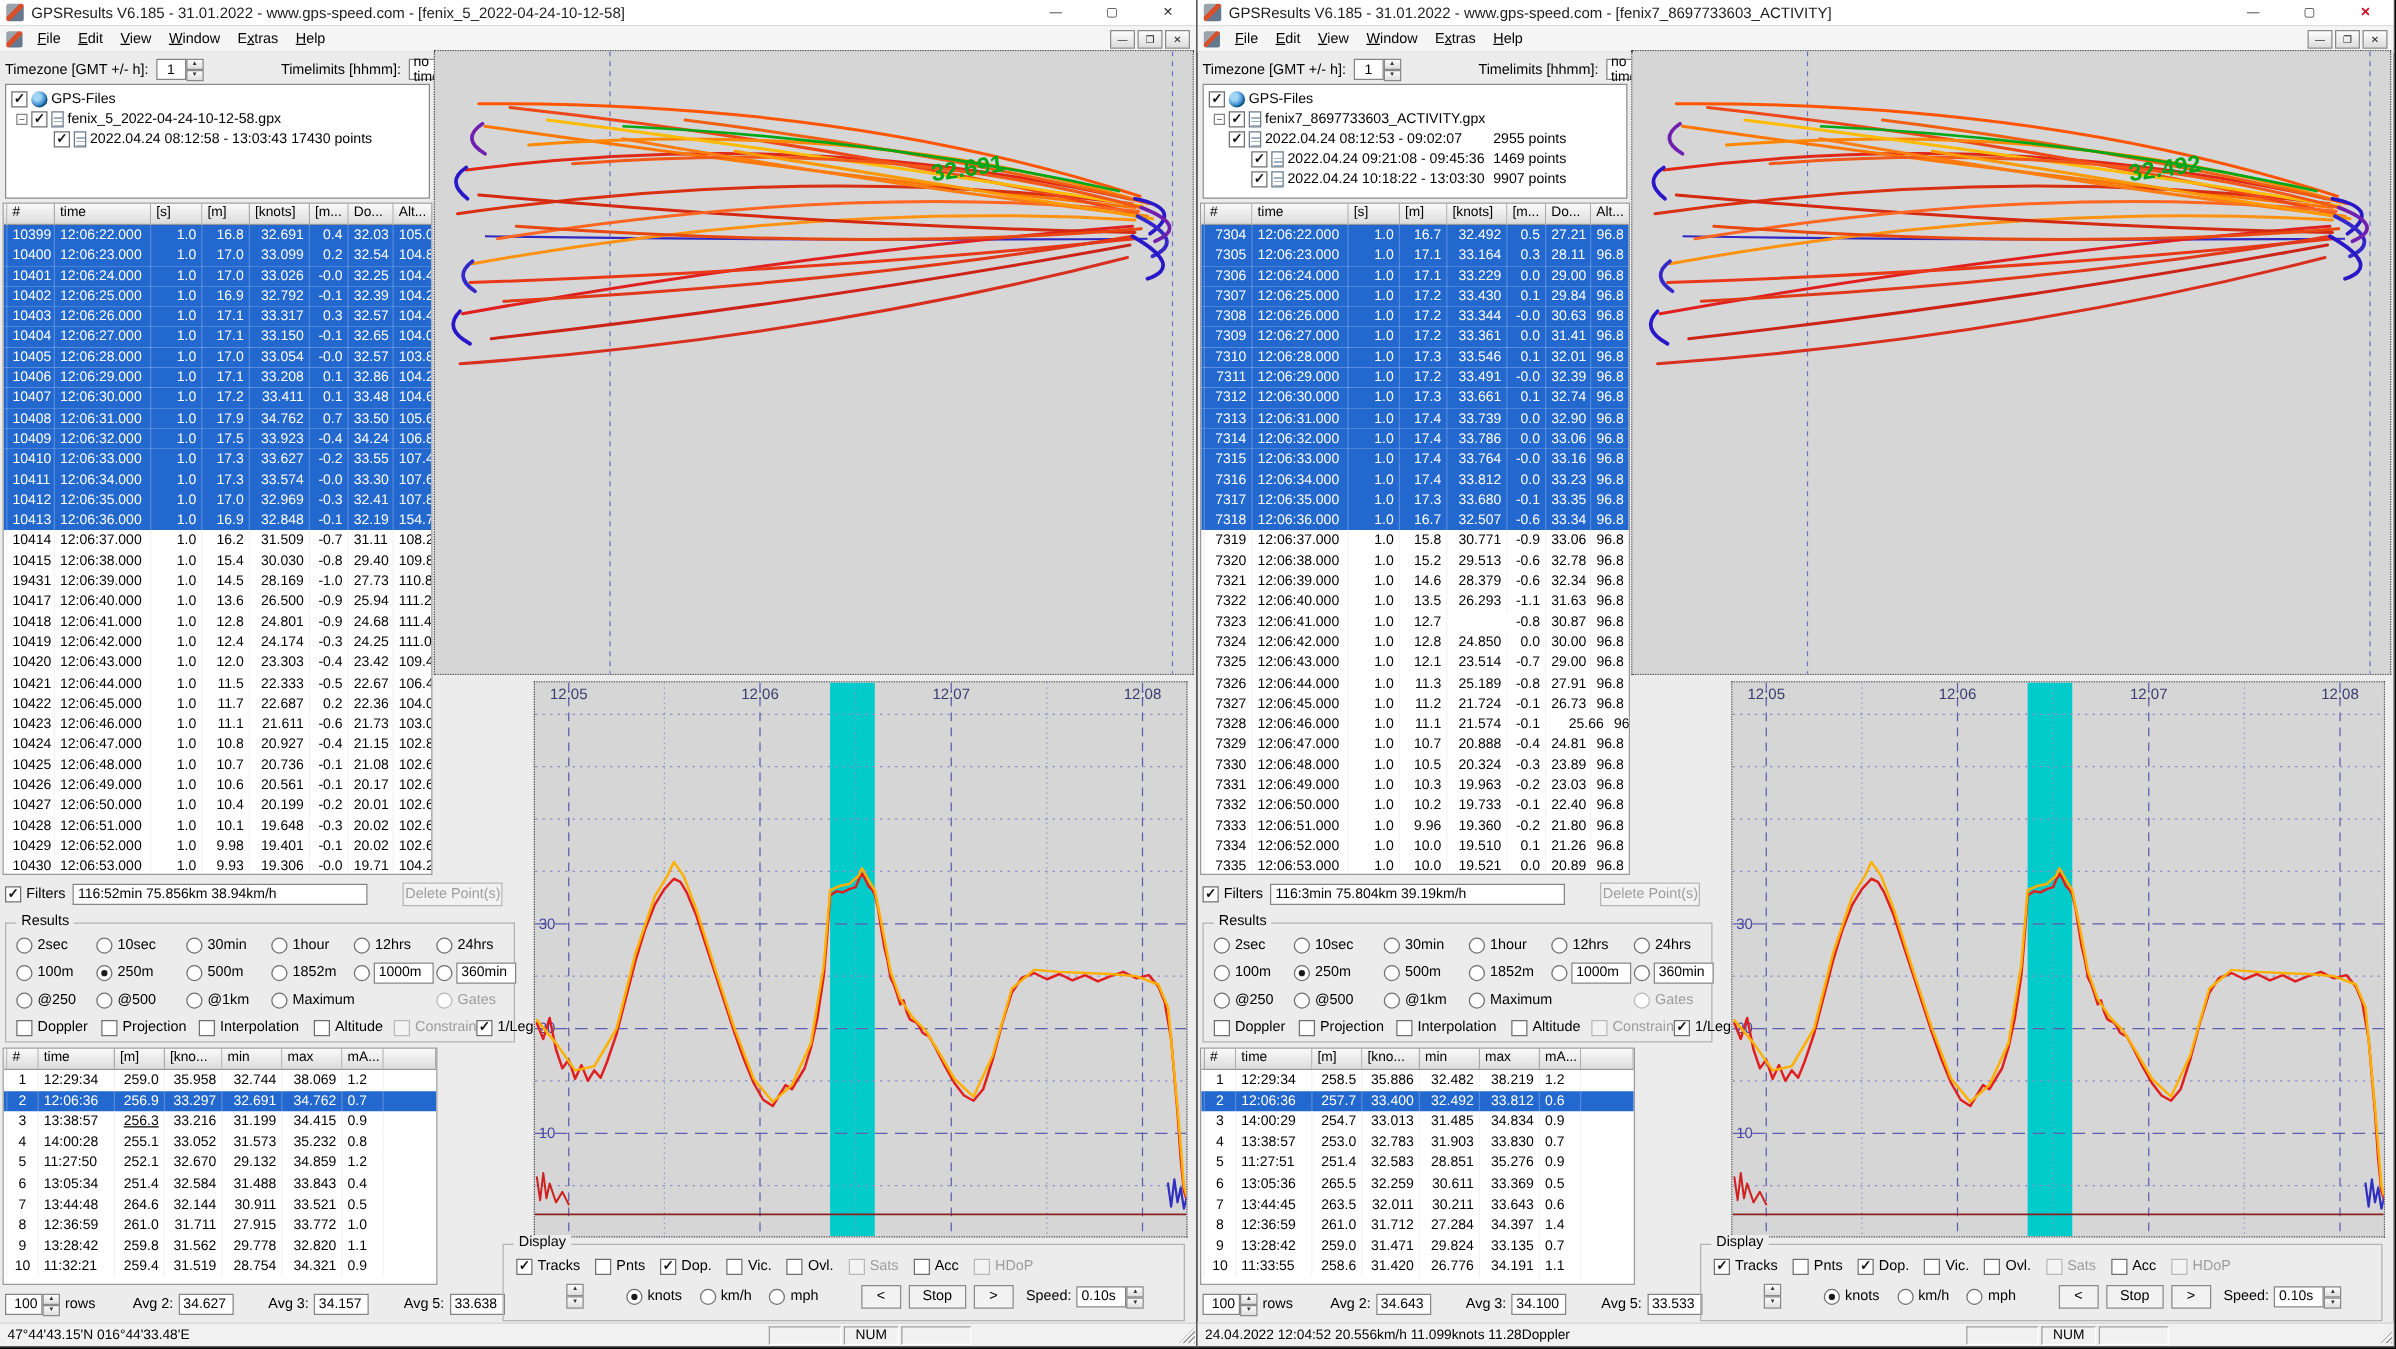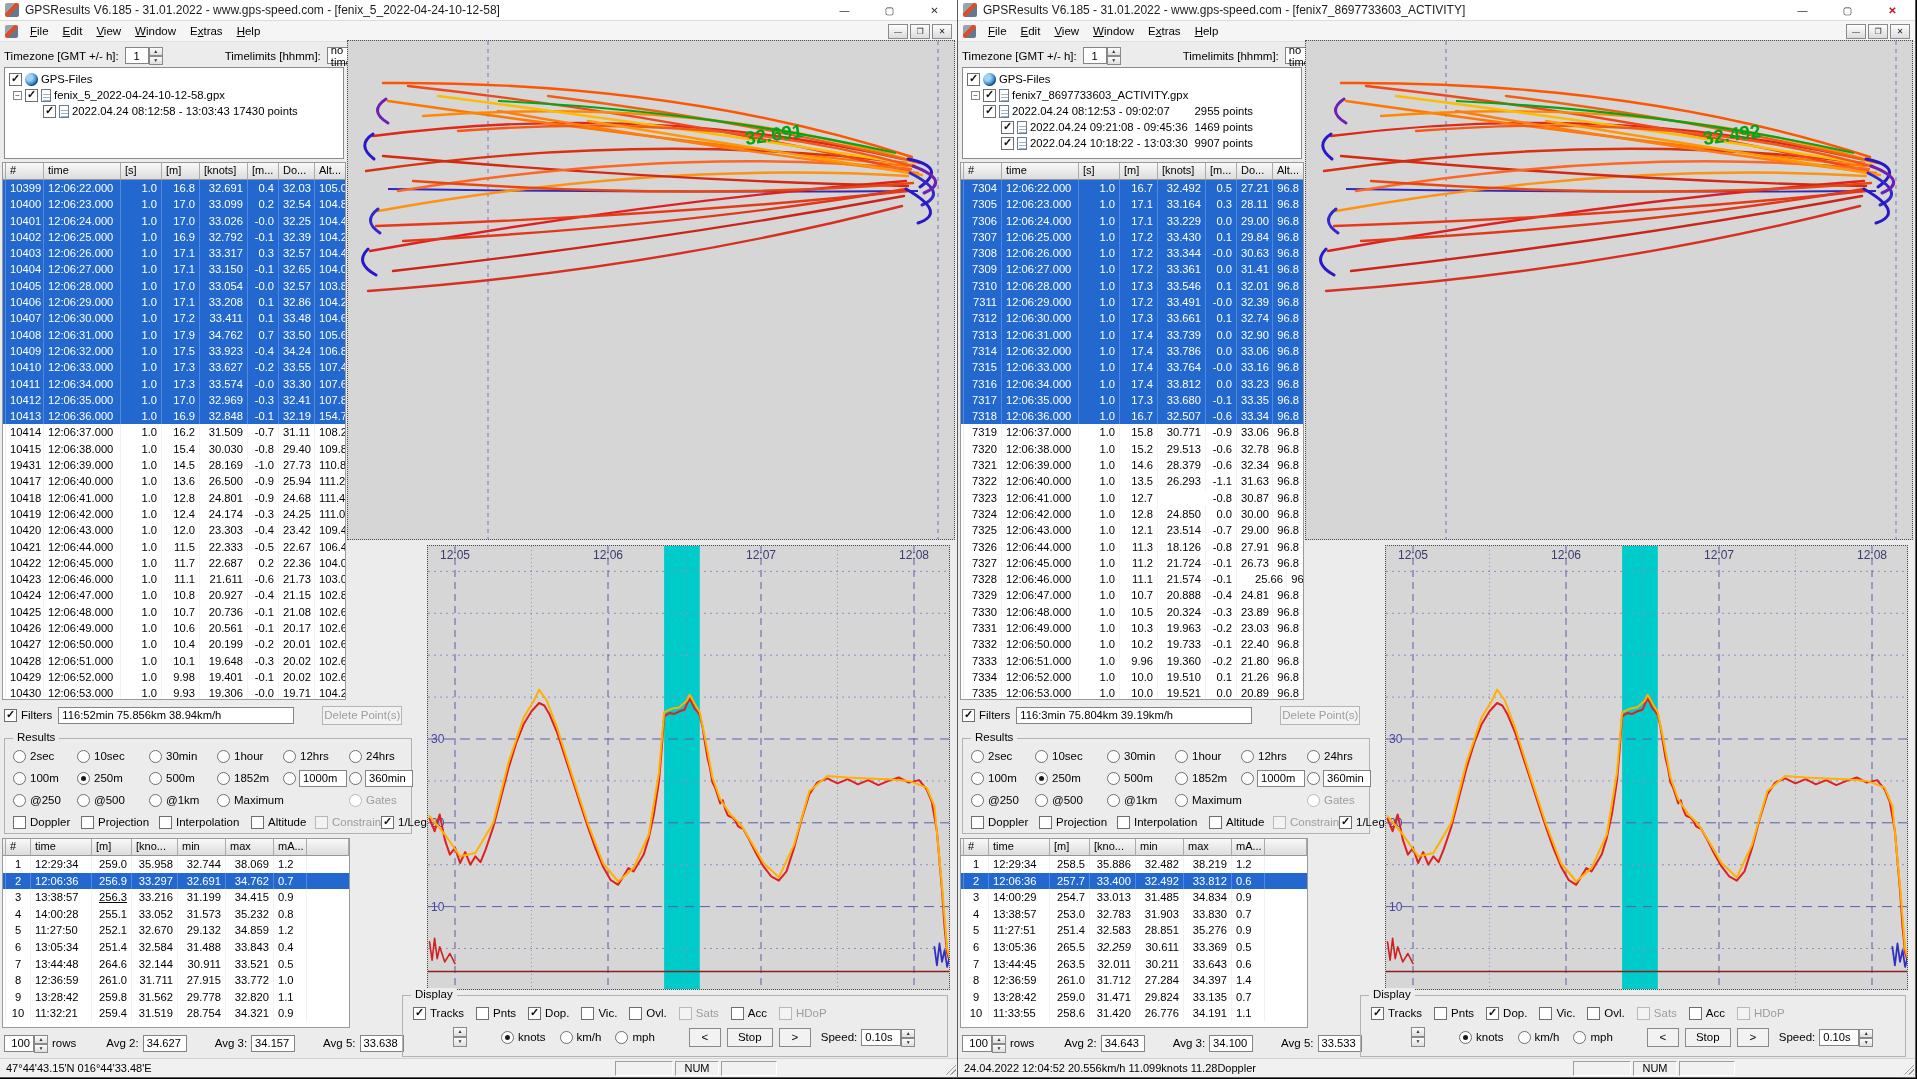--- a/index.html
+++ b/index.html
@@ -1219,21 +1219,21 @@
         <span class="td ar" style="width: 31px;">-0.7</span>
         <span class="td ar" style="width: 36px;">29.00</span>
         <span class="td ar" style="width: 31px;">96.8</span>
       </div>
       <div class="tr">
         <span class="td" style="width: 3px; padding: 0px;"></span>
         <span class="td ar" style="width: 38px;">7326</span>
         <span class="td al" style="width: 77px;">12:06:44.000</span>
         <span class="td ar" style="width: 41px;">1.0</span>
         <span class="td ar" style="width: 38px;">11.3</span>
-        <span class="td ar" style="width: 48px;">18.126</span>
+        <span class="td ar" style="width: 48px;">25.189</span>
         <span class="td ar" style="width: 31px;">-0.8</span>
         <span class="td ar" style="width: 36px;">27.91</span>
         <span class="td ar" style="width: 31px;">96.8</span>
       </div>
       <div class="tr">
         <span class="td" style="width: 3px; padding: 0px;"></span>
         <span class="td ar" style="width: 38px;">7327</span>
         <span class="td al" style="width: 77px;">12:06:45.000</span>
         <span class="td ar" style="width: 41px;">1.0</span>
         <span class="td ar" style="width: 38px;">11.2</span>
@@ -1504,21 +1504,21 @@
         <span class="td ar" style="width: 46px;">32.583</span>
         <span class="td ar" style="width: 48px;">28.851</span>
         <span class="td ar" style="width: 48px;">35.276</span>
         <span class="td al" style="width: 33px;">0.9</span>
       </div>
       <div class="tr">
         <span class="td" style="width: 3px; padding: 0px;"></span>
         <span class="td ac" style="width: 25px;">6</span>
         <span class="td al" style="width: 61px;">13:05:36</span>
         <span class="td ar" style="width: 40px;">265.5</span>
-        <span class="td ar" style="width: 46px; font-style: italic;">32.259</span>
+        <span class="td ar" style="width: 46px;">32.259</span>
         <span class="td ar" style="width: 48px;">30.611</span>
         <span class="td ar" style="width: 48px;">33.369</span>
         <span class="td al" style="width: 33px;">0.5</span>
       </div>
       <div class="tr">
         <span class="td" style="width: 3px; padding: 0px;"></span>
         <span class="td ac" style="width: 25px;">7</span>
         <span class="td al" style="width: 61px;">13:44:45</span>
         <span class="td ar" style="width: 40px;">263.5</span>
         <span class="td ar" style="width: 46px;">32.011</span>

